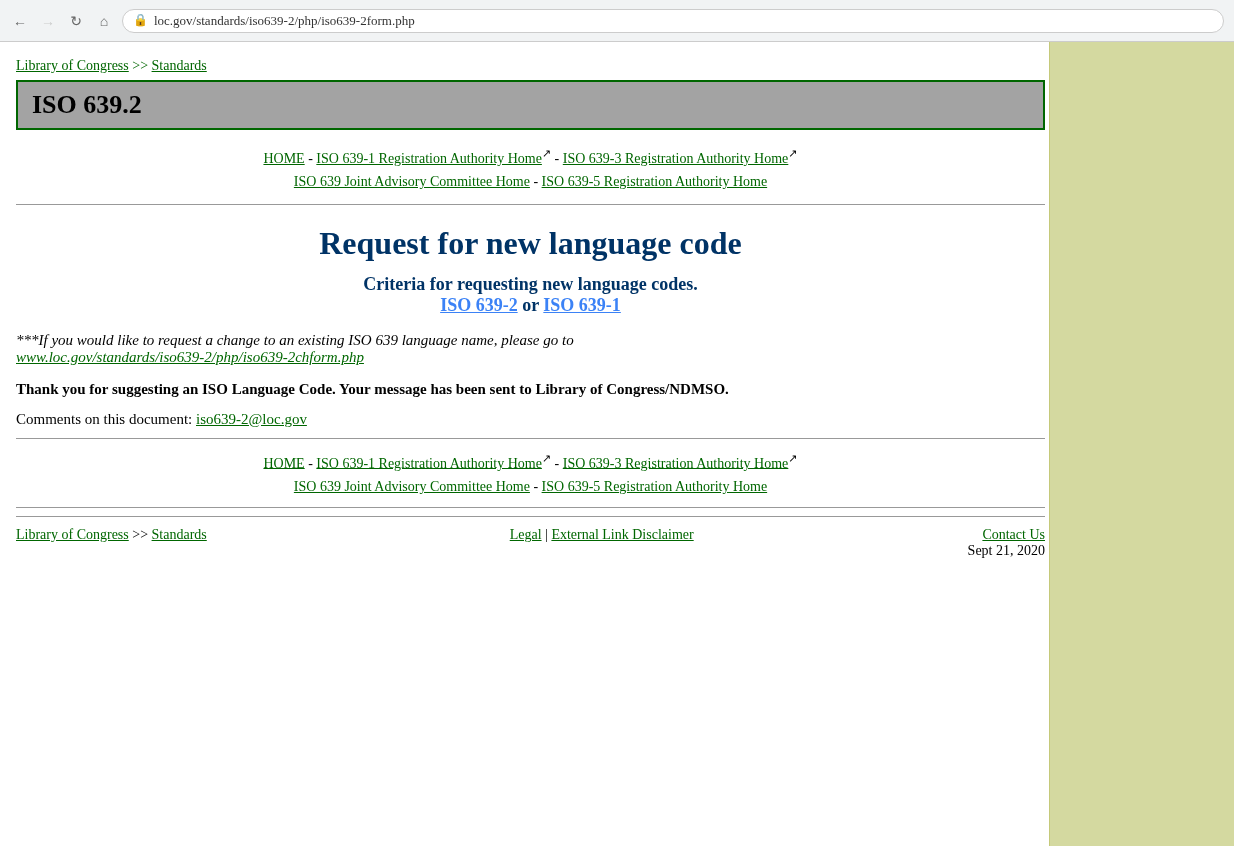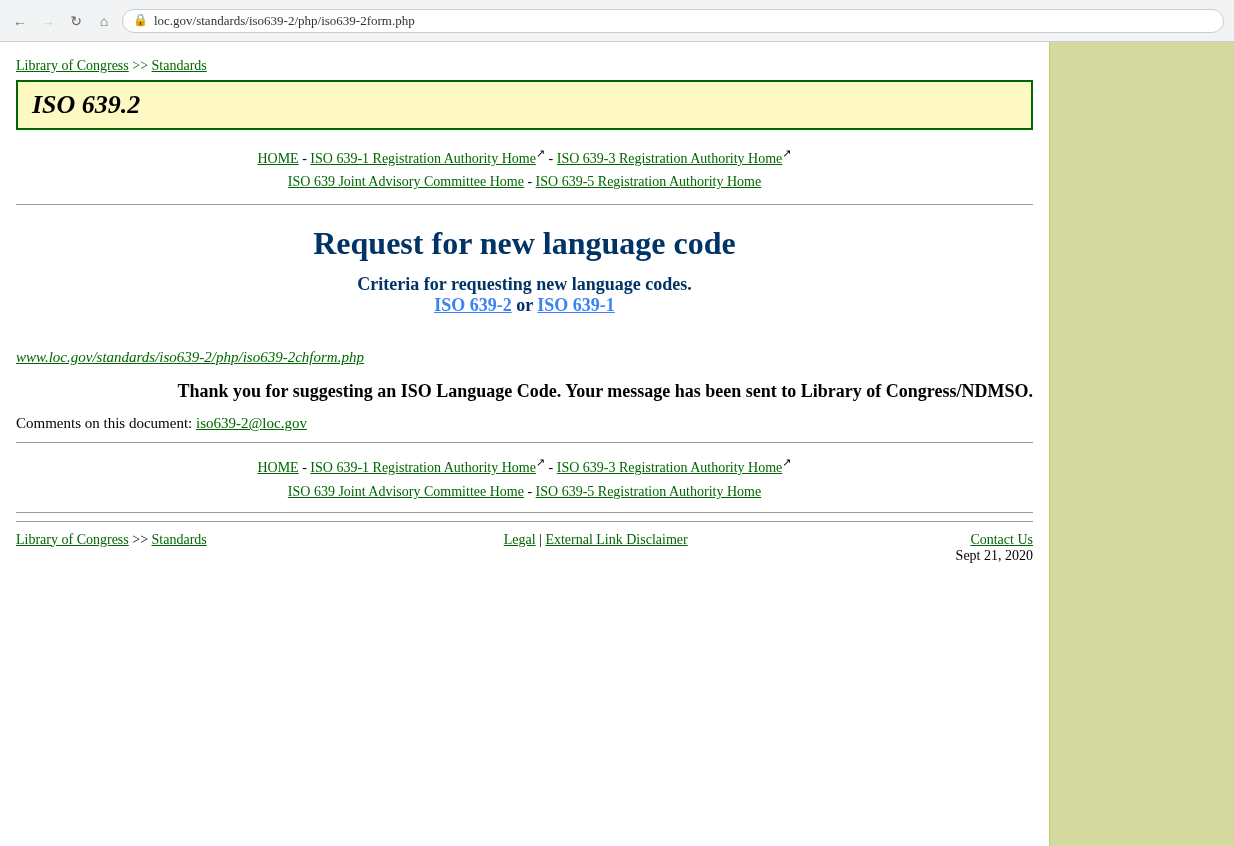--- a/index.html
+++ b/index.html
@@ -48,21 +48,21 @@
     .lock-icon { color: #666; font-size: 12px; }
 
     
     .page-wrapper {
       display: flex;
       flex: 1;
     }
 
     .main-content {
       flex: 1;
-      padding: 8px 16px 16px 16px;
+      padding: 8px 4px 16px 16px;
       max-width: 1050px;
     }
 
     .right-sidebar {
       width: 185px;
       background: #d4d9a0;
       border-left: 1px solid #c5c97a;
       min-height: 100%;
     }
 
@@ -73,27 +73,26 @@
     }
     .breadcrumb a {
       color: #006600;
       text-decoration: underline;
     }
     .breadcrumb span { color: #006600; }
 
     
     .header-banner {
       border: 2px solid #006600;
-      background: #fef9c3;
+      background: #a3a3a3;
       display: flex;
       align-items: flex-end;
       justify-content: space-between;
       padding: 8px 14px;
       margin-bottom: 14px;
-      font-style: italic;
     }
     .header-banner .title {
       font-size: 26px;
       font-weight: bold;
       color: #000;
     }
     .header-banner .subtitle {
       font-size: 20px;
       font-weight: bold;
       color: #003366;
@@ -148,25 +147,24 @@
       font-style: italic;
     }
     .body-text a {
       color: #006600;
       text-decoration: underline;
       font-style: italic;
     }
 
     .thank-you-text {
       margin: 12px 0 10px 0;
-      font-size: 18px;
+      font-size: 15px;
       font-weight: bold;
       color: #000;
       line-height: 1.5;
-      text-align: right;
     }
 
     .comments-text {
       margin: 10px 0 10px 0;
       font-size: 15px;
       color: #000;
     }
     .comments-text a {
       color: #006600;
       text-decoration: underline;
@@ -251,21 +249,21 @@
     <h1 class="page-heading">Request for new language code</h1>
 
     <div class="criteria-heading">
       <span>Criteria for requesting new language codes.</span><br>
       <a href="#">ISO 639-2</a>
       <span> or </span>
       <a href="#">ISO 639-1</a>
     </div>
 
     <p class="body-text">
-      <br>
+      <span>***If you would like to request a change to an existing ISO 639 language name, please go to</span><br>
       <a href="#">www.loc.gov/standards/iso639-2/php/iso639-2chform.php</a>
     </p>
 
     <p class="thank-you-text">Thank you for suggesting an ISO Language Code. Your message has been sent to Library of Congress/NDMSO.</p>
 
     <p class="comments-text">
       <span>Comments on this document: </span><a href="#">iso639-2@loc.gov</a>
     </p>
 
     <hr>

